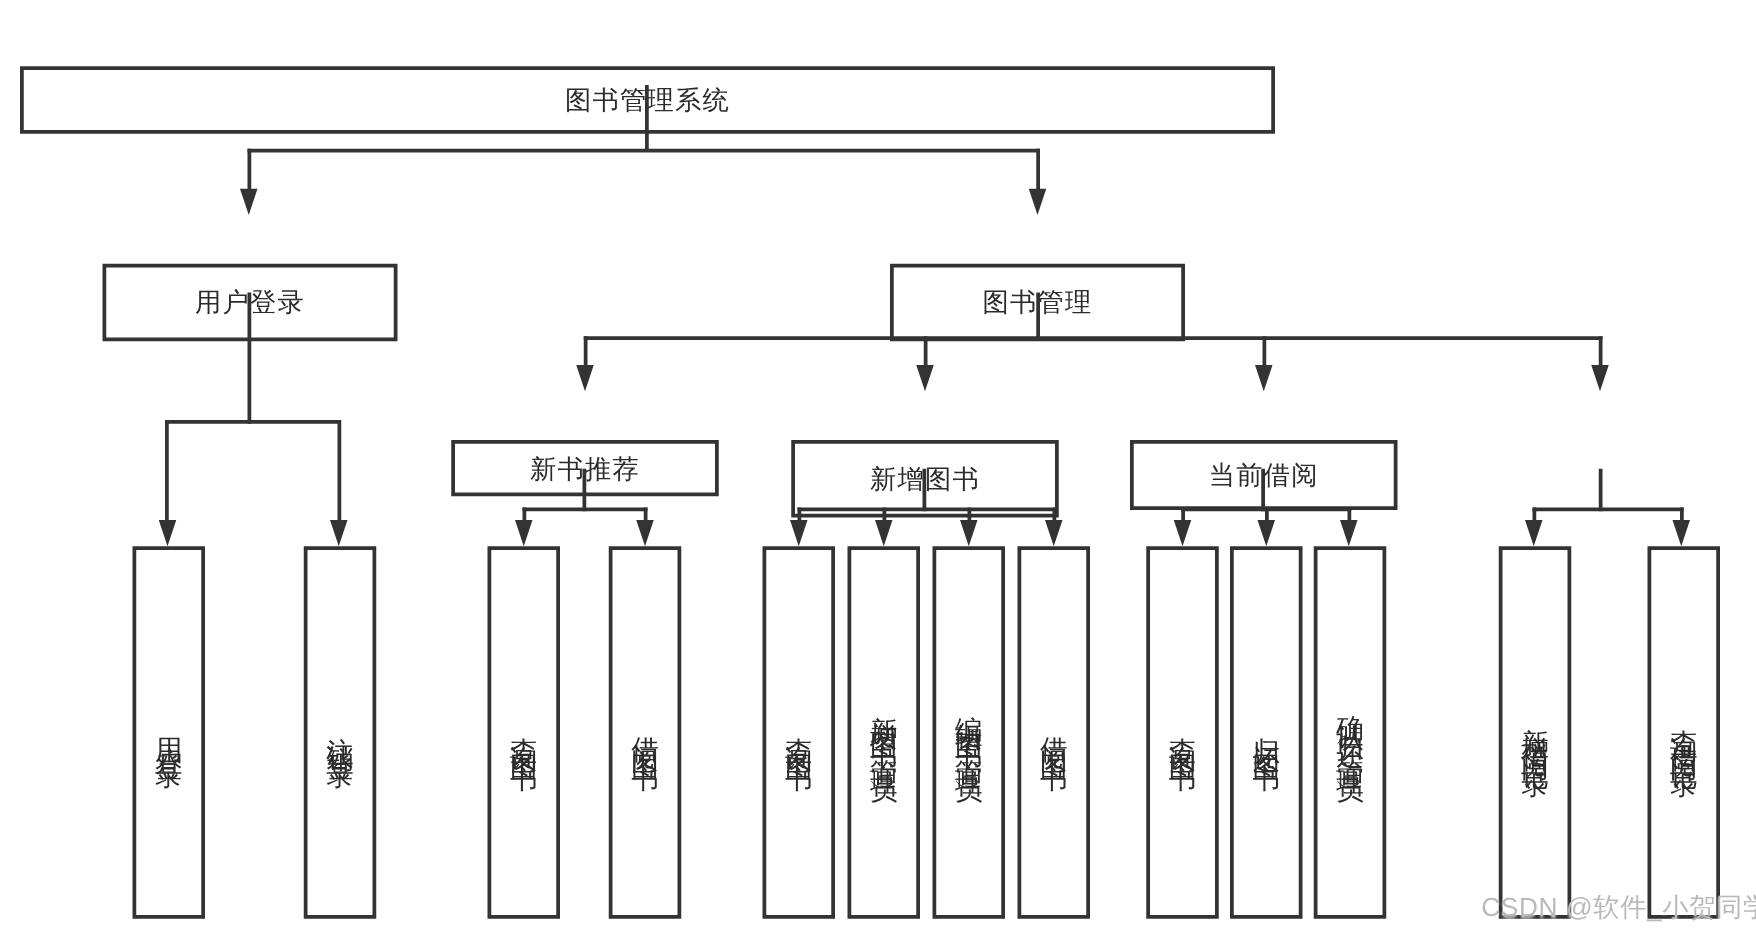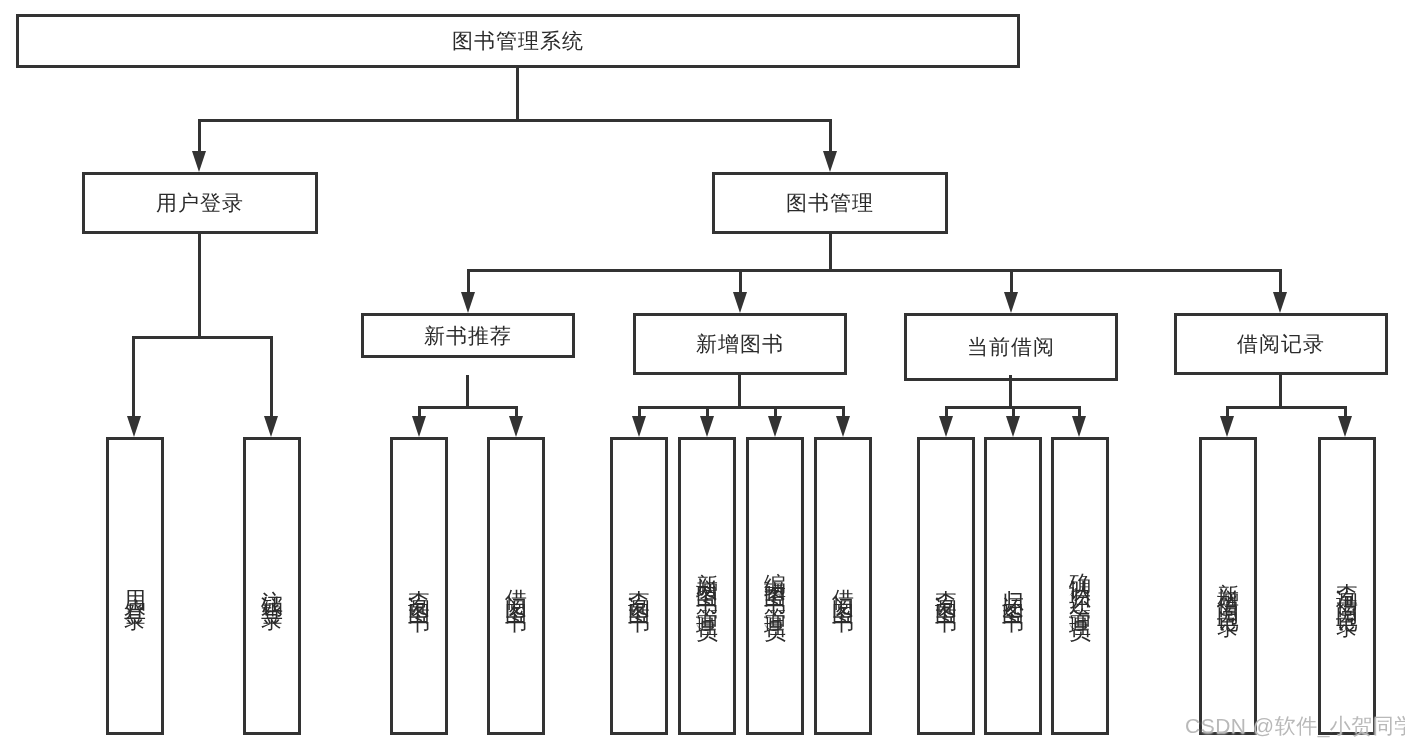--- a/index.html
+++ b/index.html
@@ -1,20 +1,20 @@
 <!DOCTYPE html>
 <html><head>
 <meta charset="utf-8">
 <style>
   html,body{margin:0;padding:0;background:#ffffff;}
   body{font-family:"Liberation Sans","DejaVu Sans",sans-serif;}
   #stage{position:relative;width:1405px;height:747px;background:#ffffff;overflow:hidden;}
   .box{position:absolute;box-sizing:border-box;border:3px solid #333333;background:#ffffff;
        display:flex;align-items:center;justify-content:center;color:#2b2b2b;
-       font-size:21px;letter-spacing:1px;}
+       font-size:21px;letter-spacing:1px;margin-top:39px;}
   .vbox{position:absolute;box-sizing:border-box;border:3px solid #333333;background:#ffffff;
         display:flex;align-items:center;justify-content:center;color:#2b2b2b;}
   .vbox span{writing-mode:vertical-rl;text-orientation:mixed;font-size:22px;letter-spacing:7px;
              line-height:1;white-space:nowrap;}
   .hl{position:absolute;height:3px;background:#333333;}
   .vl{position:absolute;width:3px;background:#333333;}
   .arrow{position:absolute;width:0;height:0;border-left:7px solid transparent;
          border-right:7px solid transparent;border-top:21px solid #333333;}
   .watermark{position:absolute;color:#b9b9b9;font-size:21px;letter-spacing:0.5px;
              text-shadow:0 1px 2px rgba(255,255,255,0.9);z-index:10;white-space:nowrap;}
@@ -59,25 +59,22 @@
   <div class="arrow" style="left:1004px;top:292px;"></div>
   <div class="vl" style="left:1279px;top:269px;height:26px;"></div>
   <div class="arrow" style="left:1273px;top:292px;"></div>
 
   <div class="box" style="left:361px;top:313px;width:214px;height:45px;">
     <span>新书推荐</span>
   </div>
   <div class="box" style="left:633px;top:313px;width:214px;height:62px;">
     <span>新增图书</span>
   </div>
-  <div class="box" style="left:904px;top:313px;width:214px;height:68px;text-align:center;">
+  <div class="box" style="left:904px;top:313px;width:214px;height:56px;text-align:center;">
     <span>当前借阅</span>
-  </div>
-  <div class="box" style="left:1174px;top:313px;width:214px;height:62px;">
-    <span>借阅记录</span>
   </div>
 
   <div class="vl" style="left:466px;top:375px;height:34px;"></div>
   <div class="hl" style="left:418px;top:406px;width:100px;"></div>
   <div class="vl" style="left:418px;top:406px;height:15px;"></div>
   <div class="arrow" style="left:412px;top:416px;"></div>
   <div class="vl" style="left:515px;top:406px;height:15px;"></div>
   <div class="arrow" style="left:509px;top:416px;"></div>
 
   <div class="vl" style="left:738px;top:375px;height:34px;"></div>

